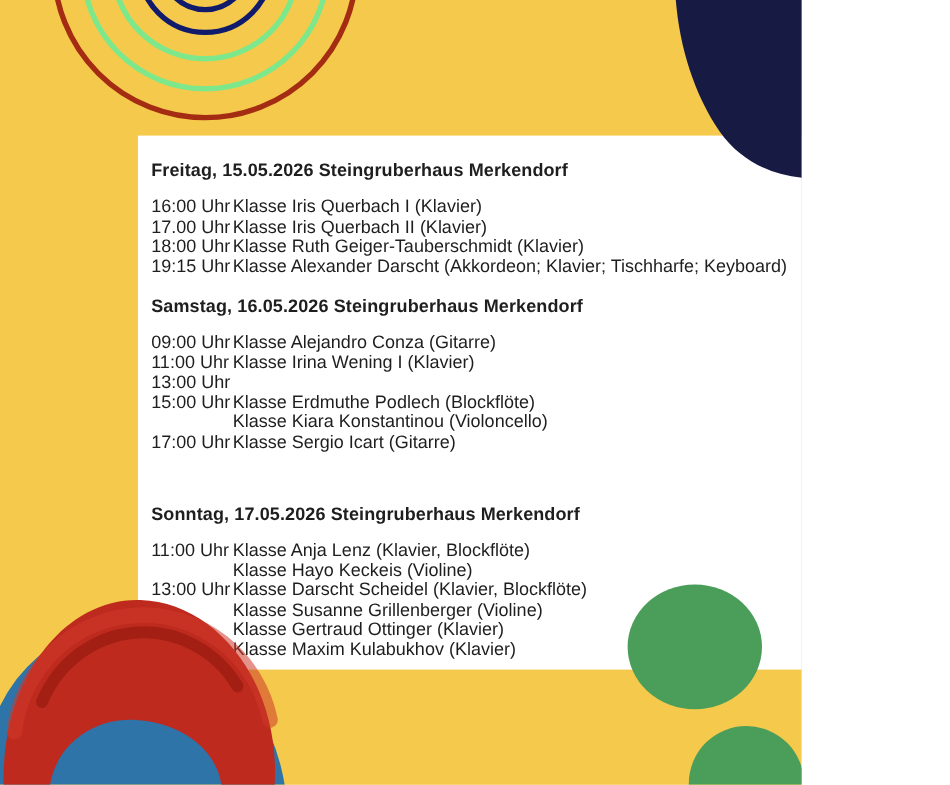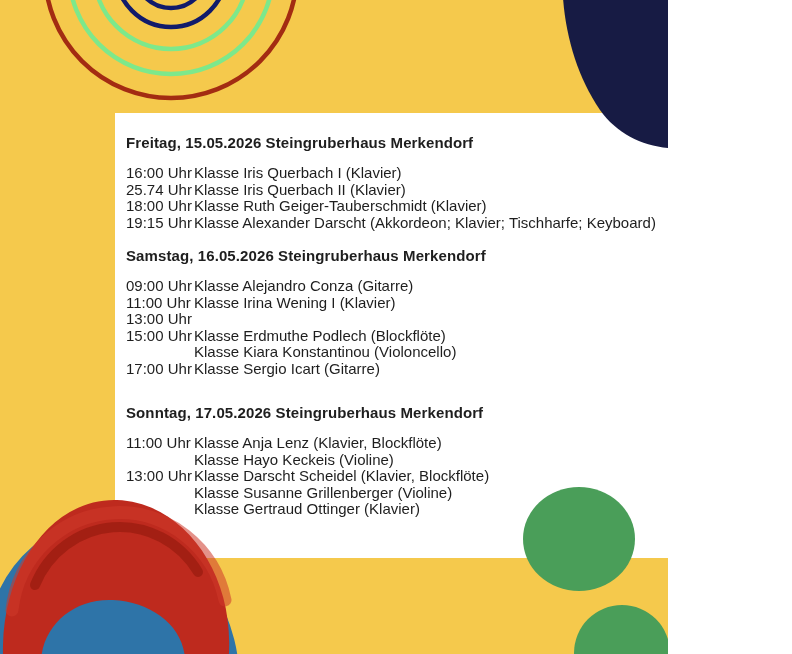--- a/index.html
+++ b/index.html
@@ -9,21 +9,21 @@
     font-family:"Liberation Sans", sans-serif;
   }
   svg.deco { position:absolute; left:0; top:0; width:792px; height:654px; display:block; }
   svg.deco.fg { z-index:2; pointer-events:none; }
   .card {
     position:absolute; left:115px; top:113px; width:597px; height:445px;
     background:#FFFFFF; z-index:1; box-sizing:border-box;
     padding:21px 12px 0 11px; color:#1E1E1E;
   }
   .section { margin:0 0 16px 0; }
-  .section:nth-of-type(3) { margin-top:27px; }
+  .section:nth-of-type(3) { margin-top:43px; }
   .section-title {
     font-size:15px; font-weight:bold; line-height:17px; margin:0 0 14px 0;
     letter-spacing:0.1px;
   }
   .row { display:flex; align-items:flex-start; font-size:15px; line-height:16.5px; }
   .row .time { flex:0 0 64px; width:64px; margin-right:4px; white-space:nowrap; }
   .row .lines { flex:1 1 auto; }
   .row .line { white-space:nowrap; }
 </style>
 </head>
@@ -45,21 +45,21 @@
     <div id="schedule-sections">
         <div class="section">
           <div class="section-title">Freitag, 15.05.2026 Steingruberhaus Merkendorf</div>
           <div class="row">
             <span class="time">16:00 Uhr</span>
             <div class="lines">
               <div class="line">Klasse Iris Querbach I (Klavier)</div>
             </div>
           </div>
           <div class="row">
-            <span class="time">25.74 Uhr</span>
+            <span class="time">17.00 Uhr</span>
             <div class="lines">
               <div class="line">Klasse Iris Querbach II (Klavier)</div>
             </div>
           </div>
           <div class="row">
             <span class="time">18:00 Uhr</span>
             <div class="lines">
               <div class="line">Klasse Ruth Geiger-Tauberschmidt (Klavier)</div>
             </div>
           </div>
@@ -109,20 +109,21 @@
               <div class="line">Klasse Anja Lenz (Klavier, Blockflöte)</div>
               <div class="line">Klasse Hayo Keckeis (Violine)</div>
             </div>
           </div>
           <div class="row">
             <span class="time">13:00 Uhr</span>
             <div class="lines">
               <div class="line">Klasse Darscht Scheidel (Klavier, Blockflöte)</div>
               <div class="line">Klasse Susanne Grillenberger (Violine)</div>
               <div class="line">Klasse Gertraud Ottinger (Klavier)</div>
+              <div class="line">Klasse Maxim Kulabukhov (Klavier)</div>
             </div>
           </div>
         </div>
       </div>
   </div>
 
   <svg class="deco fg" viewBox="0 0 792 654">
     <path d="M 563,-2 C 566,38 578,78 600,110 C 622,141 658,152 696,148 C 734,144 763,124 780,97 C 790,81 792,62 792,44 L 792,-2 Z" fill="#171B44"></path>
 
     <g>

